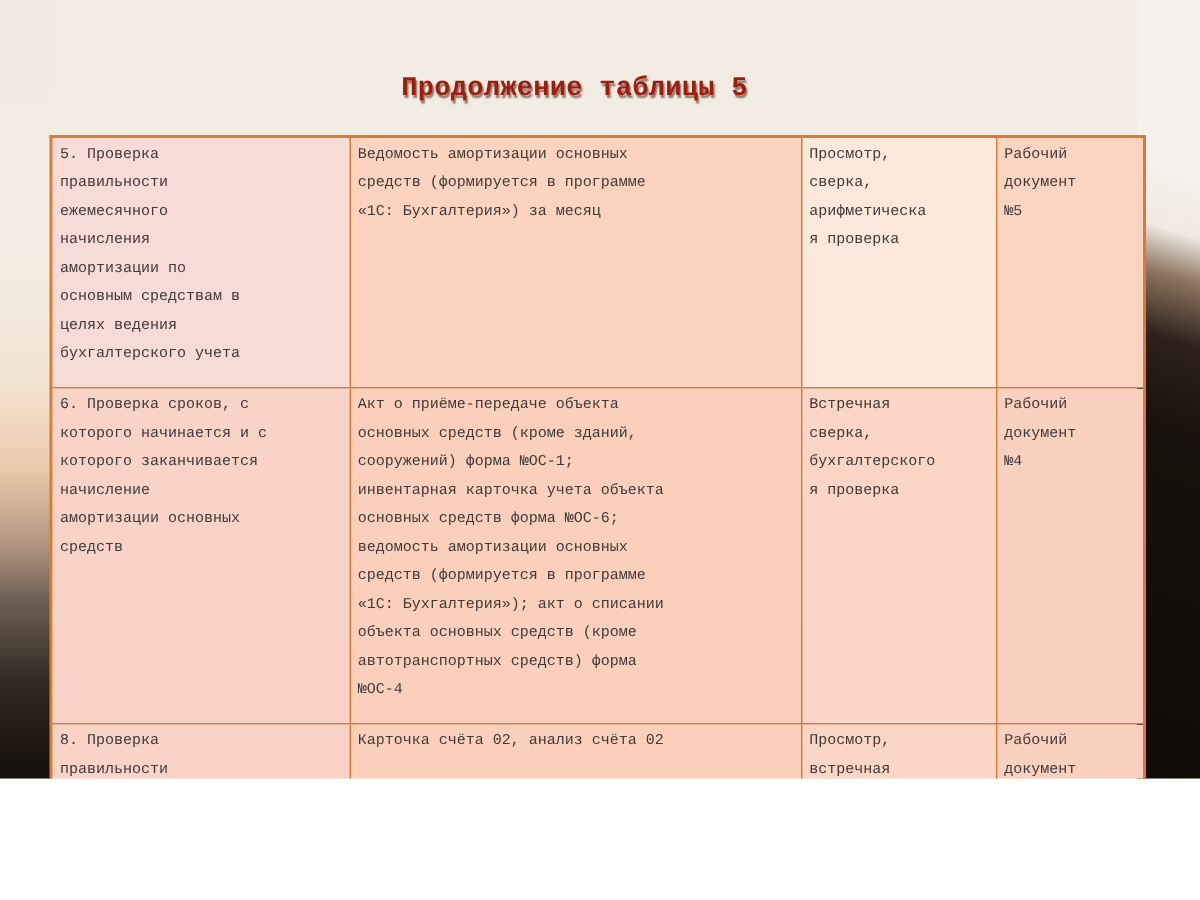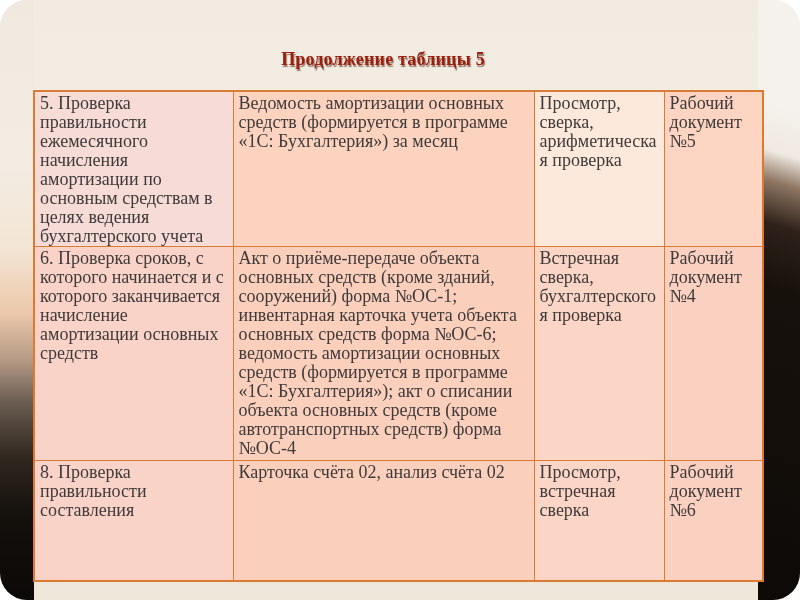--- a/index.html
+++ b/index.html
@@ -1,21 +1,20 @@
 <!DOCTYPE html>
 <html><head>
 <meta charset="utf-8">
 <style>
   html,body{margin:0;padding:0;}
   body{width:800px;height:600px;overflow:hidden;}
   .slide{
-    position:relative;width:800px;height:600px;overflow:hidden;
+    position:relative;width:800px;height:519px;overflow:hidden;
     background:linear-gradient(to bottom,#f1ebe1 0%,#f4efe7 55%,#efe6da 100%);
-    font-family:Liberation Serif, serif;
-    border-radius:27px;
+    font-family:Liberation Mono, monospace;
   }
   
   .bg-left{
     position:absolute;left:0;top:0;width:34px;height:600px;
     background:linear-gradient(to bottom,
       #f0e9df 0%,#f2ece2 28%,#f3e4d3 42%,#ecc9ab 52%,
       #b59a85 60%,#6b5d52 67%,#31281f 76%,#14100c 86%,#0b0907 100%);
   }
   .bg-right{
     position:absolute;left:758px;top:0;width:42px;height:600px;
@@ -28,22 +27,22 @@
     color:#9e1d0d;text-shadow:1px 2px 1px rgba(70,25,8,.55);
   }
   table.audit-table{
     position:absolute;left:33px;top:90px;width:730px;
     border-collapse:collapse;table-layout:fixed;
     border:2px solid #d97b33;
   }
   .audit-table td{
     border:1px solid #d97b33;
     vertical-align:top;
-    padding:2px 3px 0 5px;
-    font-size:18px;line-height:19px;color:#3f3a39;
+    padding:2px 3px 12px 5px;
+    font-size:10px;line-height:19px;color:#3f3a39;
     white-space:pre-line;overflow:hidden;
   }
   tr.r-odd td:nth-child(1){background:#f6dbd6;}
   tr.r-odd td:nth-child(2){background:#fbd3bf;}
   tr.r-odd td:nth-child(3){background:#fde9dc;}
   tr.r-odd td:nth-child(4){background:#fbd4c2;}
   tr.r-even td:nth-child(1){background:#f9d2c8;}
   tr.r-even td:nth-child(2){background:#fad0bd;}
   tr.r-even td:nth-child(3){background:#fbd5c6;}
   tr.r-even td:nth-child(4){background:#fad1c0;}

